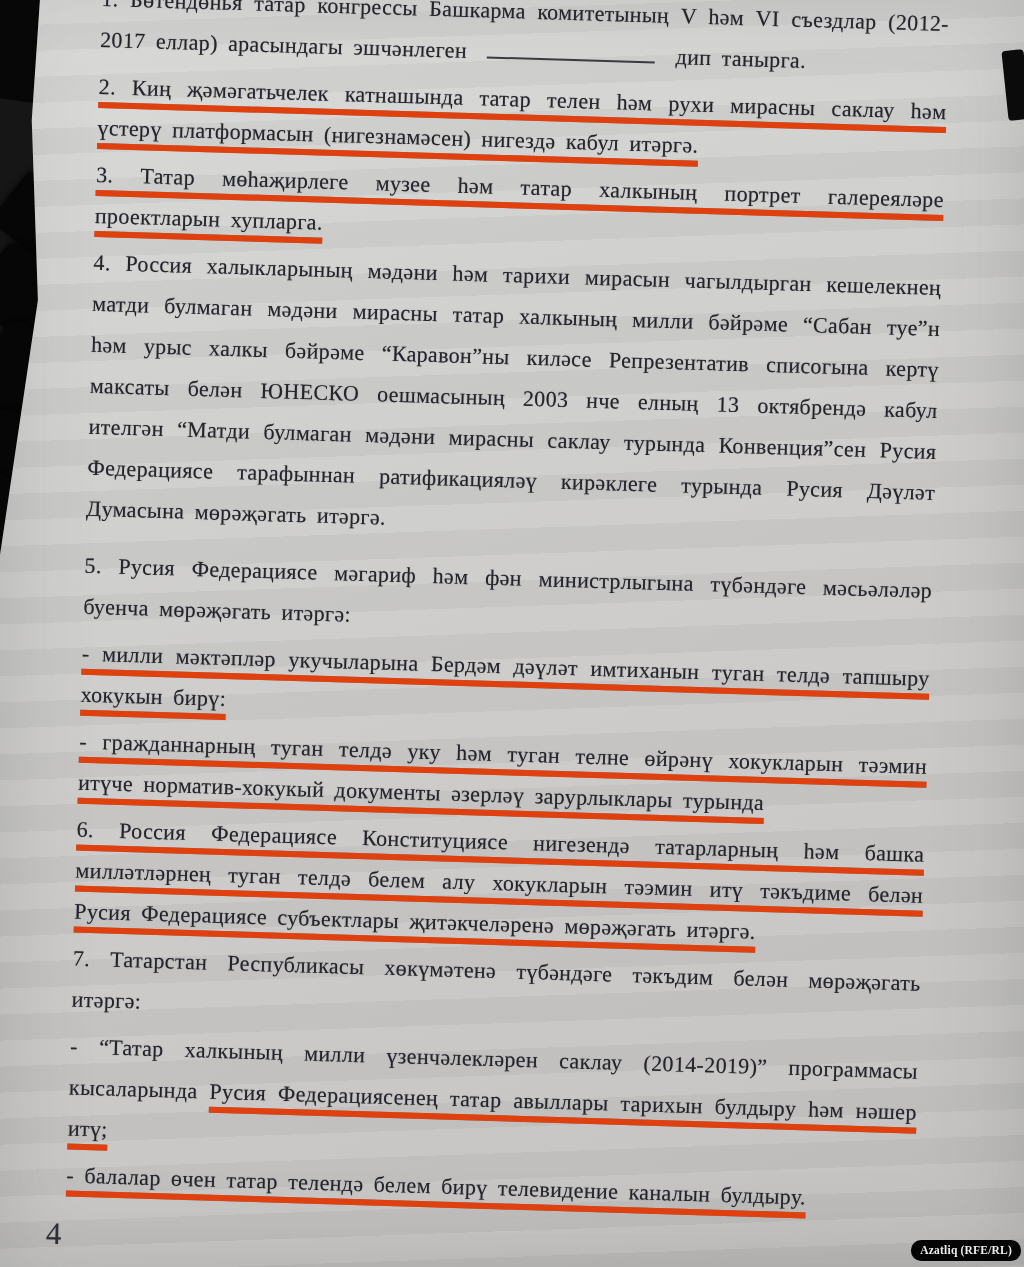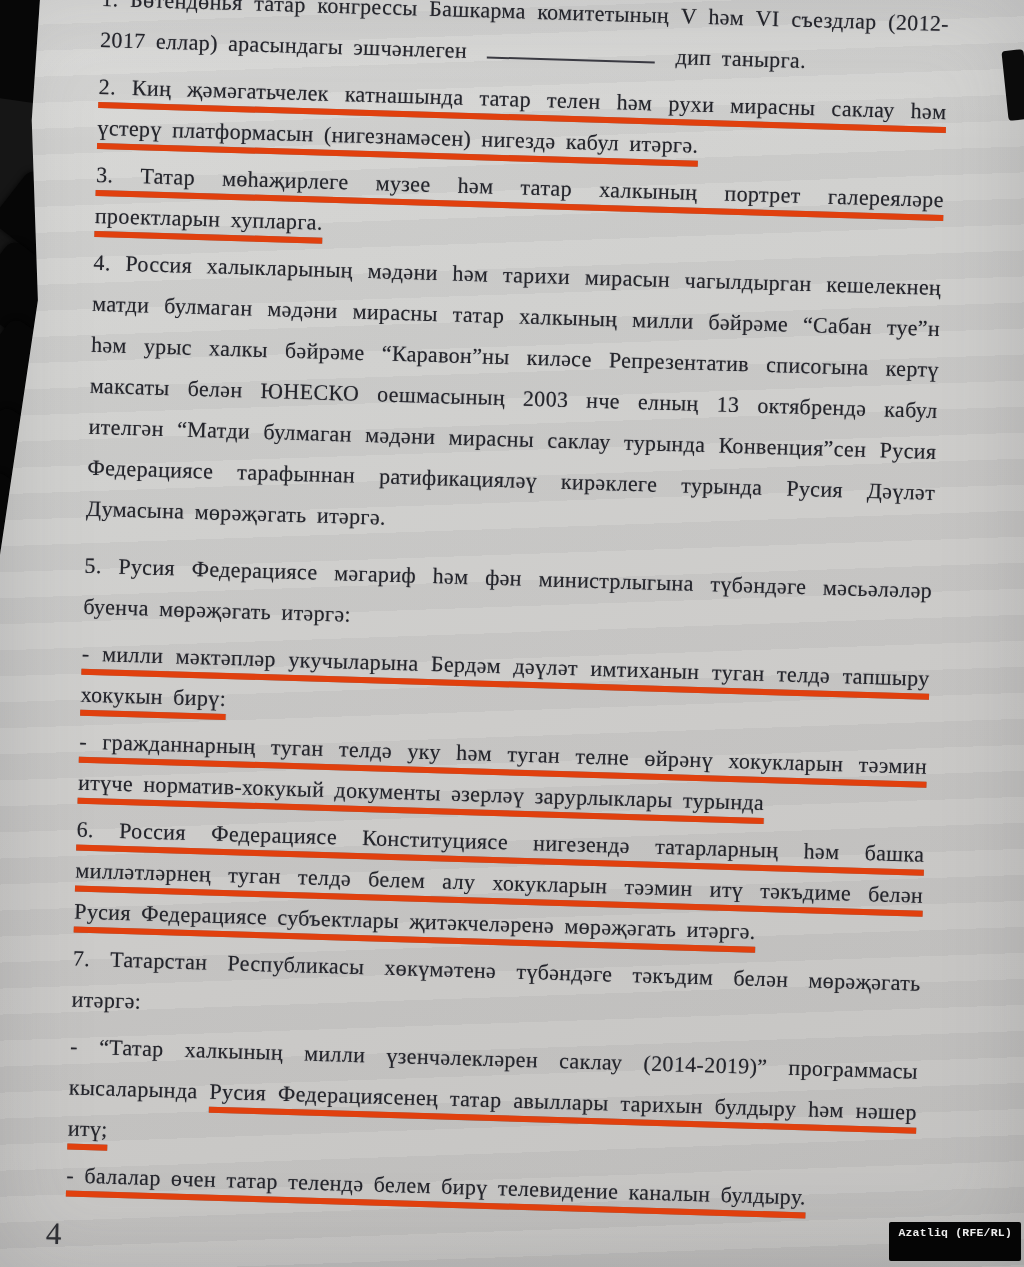--- a/index.html
+++ b/index.html
@@ -93,25 +93,25 @@
     color:#2e2f34;
     transform:rotate(1deg);
     text-shadow:0 0 1px rgba(40,40,50,.4);
   }
   .watermark{
     position:absolute;
     right:3px;bottom:6px;
     z-index:5;
     background:#050505;
     color:#ededed;
-    font-family:Liberation Mono, monospace;
+    font-family:Liberation Serif, serif;
     font-size:11.5px;
     font-weight:bold;
-    padding:4px 9px 22px 9px;
-    border-radius:2px;
+    padding:4px 9px 5px 9px;
+    border-radius:10px;
     letter-spacing:.2px;
   }
 </style>
 </head>
 <body>
 
 <div class="stage">
 
   <div class="corner-wedge"></div>
   <div class="key" style="left:4px;top:180px;width:66px;height:68px;transform:rotate(38deg);"></div>

